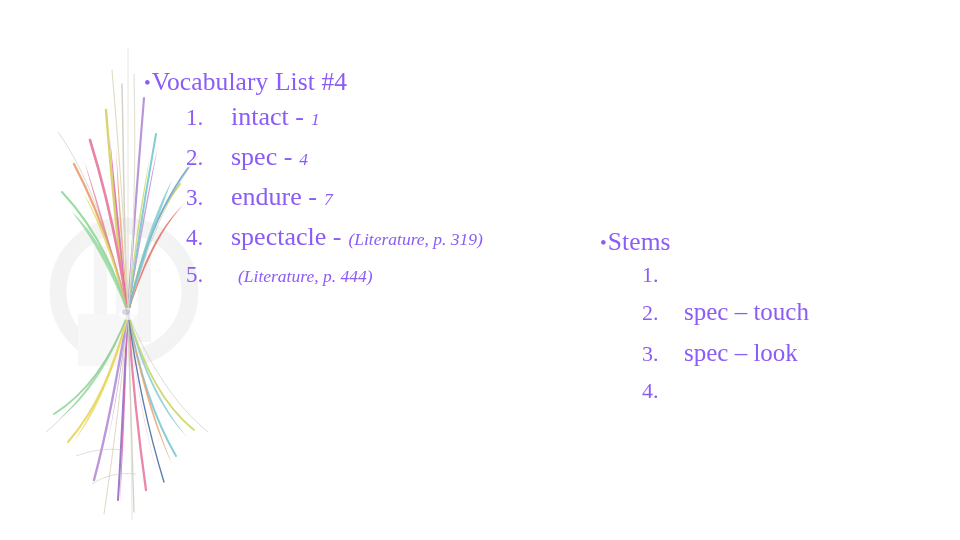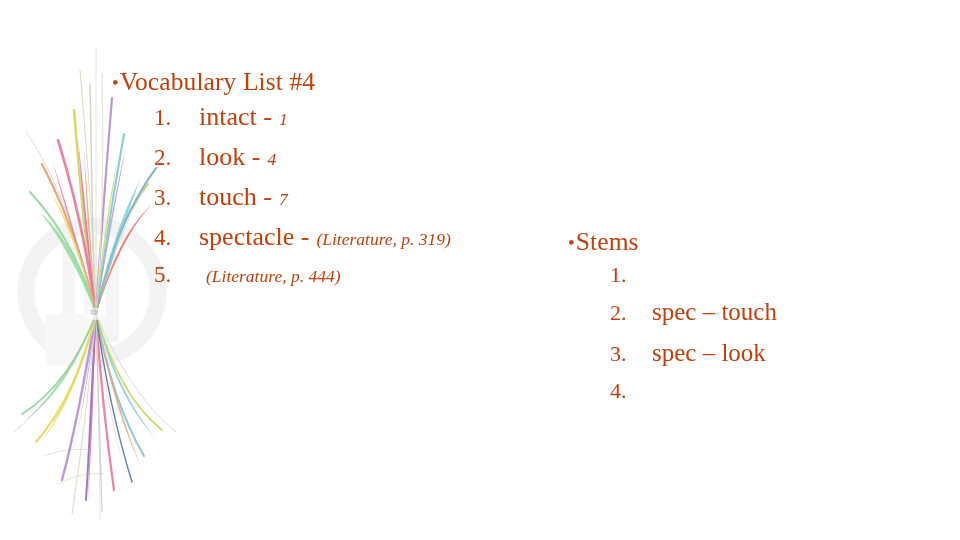--- a/index.html
+++ b/index.html
@@ -7,21 +7,22 @@
     padding: 0;
     background: #ffffff;
   }
   #slide {
     position: relative;
     width: 816px;
     height: 540px;
     background: #ffffff;
     overflow: hidden;
     font-family: "Liberation Serif", "DejaVu Serif", serif;
-    color: #c2410c;
+    color: #8b5cf6;
+    margin-left: 32px;
   }
 
   
   #decor {
     position: absolute;
     left: 0px;
     top: 14px;
     width: 190px;
     height: 510px;
     pointer-events: none;
@@ -192,26 +193,26 @@
     </div>
 
     <ol class="numlist" id="left-list">
       <li>
         <span class="num">1.</span>
         <span class="term">intact -</span>
         <span class="cite">1</span>
       </li>
       <li>
         <span class="num">2.</span>
-        <span class="term">look -</span>
+        <span class="term">spec -</span>
         <span class="cite">4</span>
       </li>
       <li>
         <span class="num">3.</span>
-        <span class="term">touch -</span>
+        <span class="term">endure -</span>
         <span class="cite">7</span>
       </li>
       <li>
         <span class="num">4.</span>
         <span class="term">spectacle -</span>
         <span class="cite">(Literature, p. 319)</span>
       </li>
       <li>
         <span class="num">5.</span>
         <span class="cite">(Literature, p. 444)</span>

